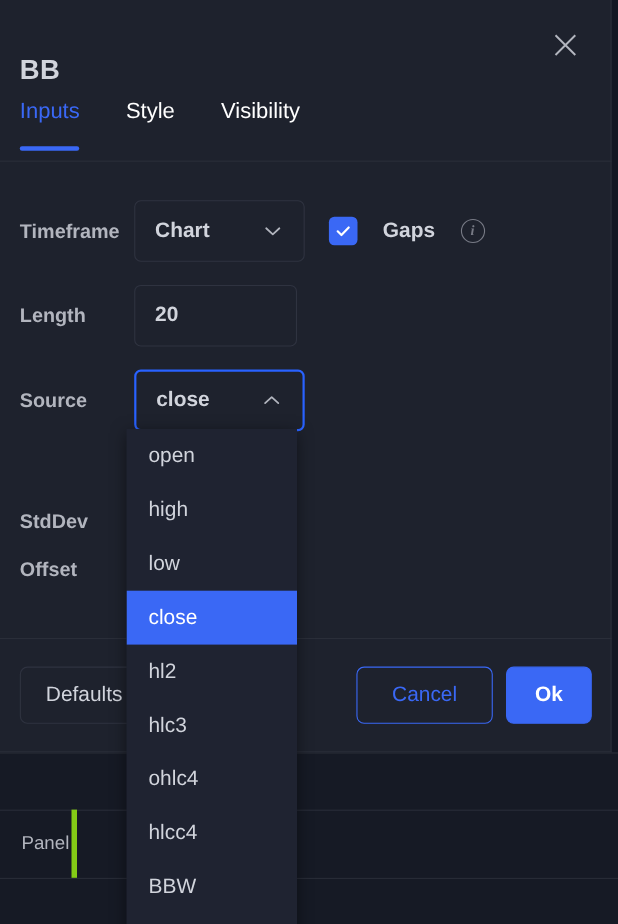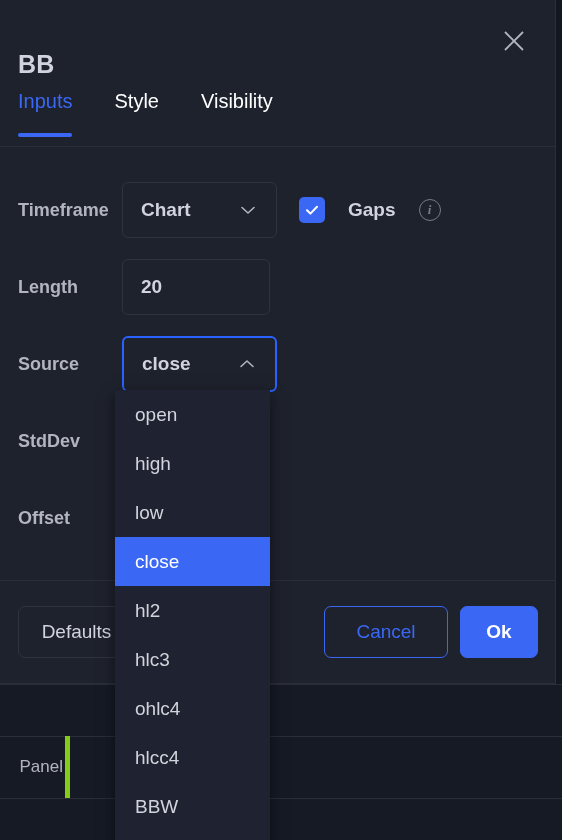--- a/index.html
+++ b/index.html
@@ -79,21 +79,21 @@
 
   
   .form-body { position: absolute; left: 0; top: 147px; width: 556px; height: 433px; font-weight: bold; }
   .form-row {
     position: absolute; left: 18px; right: 0; height: 56px;
     display: flex; align-items: center;
   }
   .row-timeframe { top: 35px; }
   .row-length    { top: 112px; }
   .row-source    { top: 189px; }
-  .row-stddev    { top: 266px; }
+  .row-stddev    { top: 282px; align-items: flex-end; }
   .row-offset    { top: 343px; }
 
   .field-label {
     width: 104px; flex: 0 0 104px;
     color: #b2b5be; font-size: 18px; white-space: nowrap;
   }
 
   .control {
     height: 56px; background: transparent;
     border: 1px solid #2f3340; border-radius: 6px;

